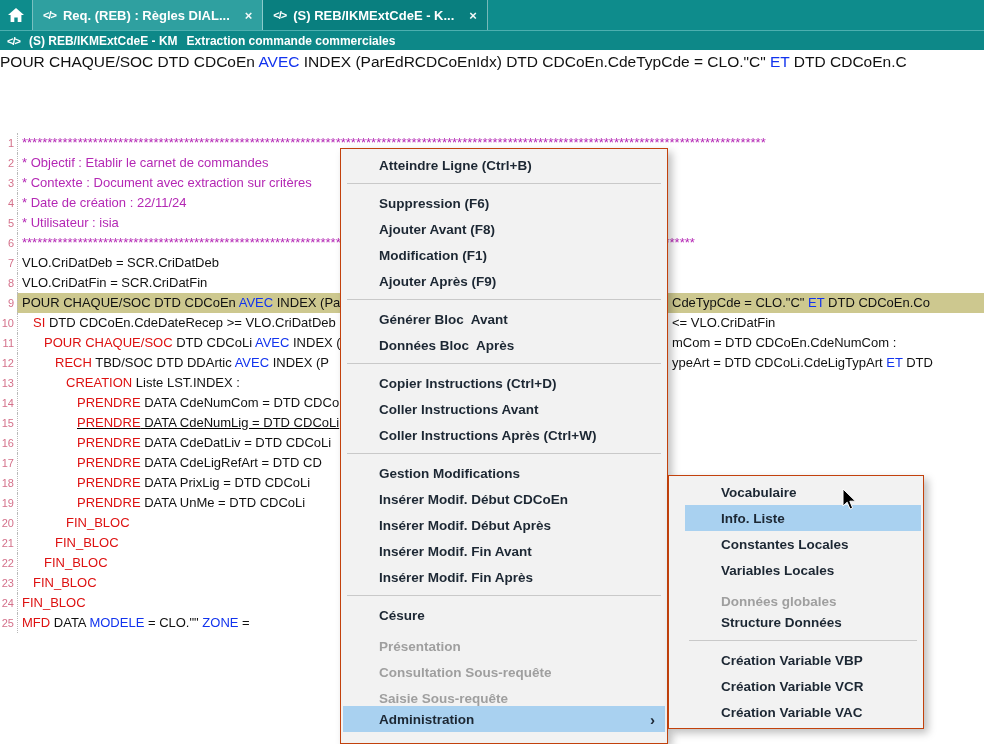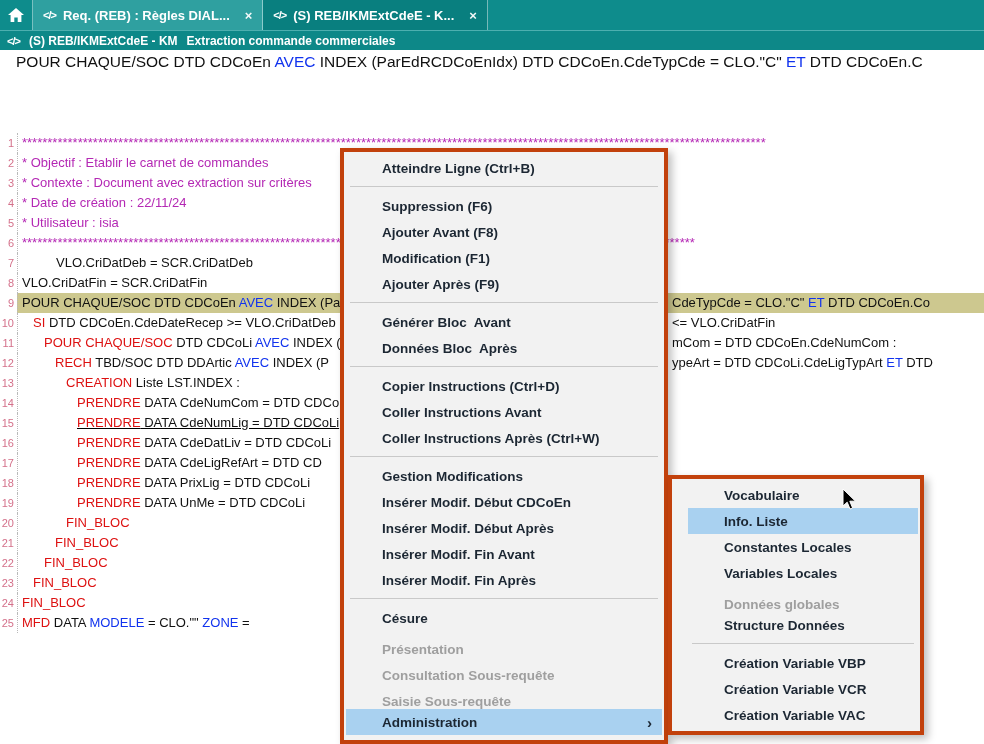--- a/index.html
+++ b/index.html
@@ -11,34 +11,34 @@
   .tabbar{height:30px;background:#0E8C8C;display:flex;align-items:stretch;border-bottom:1px solid #4DAFAF;}
   .home-btn{width:32px;display:flex;align-items:center;justify-content:center;border-right:1px solid rgba(255,255,255,.45);cursor:pointer;}
   .tab{display:flex;align-items:center;gap:7px;padding:0 10px;color:#fff;font-size:13px;font-weight:bold;border-right:1px solid rgba(255,255,255,.45);white-space:nowrap;cursor:pointer;}
   .tab.inactive{background:#2FA0A0;}
   .tab.active{background:#097F7F;}
   .code-ic{font-size:11px;font-weight:bold;letter-spacing:-1px;}
   .tab-close{margin-left:8px;font-size:13px;line-height:1;opacity:.95;}
   
   .titlebar{height:19px;background:#0D8888;color:#fff;display:flex;align-items:center;gap:9px;padding:0 7px;font-size:12px;font-weight:bold;white-space:nowrap;}
   
-  .stmtbar{height:24px;line-height:24px;padding-left:16px;font-size:15.5px;color:#111;white-space:pre;overflow:hidden;background:#fff;}
+  .stmtbar{height:24px;line-height:24px;padding-left:0;font-size:15.5px;color:#111;white-space:pre;overflow:hidden;background:#fff;}
   
   .editor{position:absolute;top:133px;left:0;right:0;}
   .code-line{position:relative;height:20px;line-height:20px;font-size:13px;white-space:pre;display:flex;overflow:hidden;}
   .code-line.hl{background:linear-gradient(to right,#fff 17px,#CDC88F 17px);}
   .lnum{width:14px;min-width:14px;text-align:right;padding-right:3px;font-size:11px;color:#D4708A;border-right:1px dotted #B9B9B9;}
   .lbody{padding-left:4px;}
   .rfrag{position:absolute;left:672px;top:0;white-space:pre;}
   .tok-k{color:#111;}
   .tok-r{color:#DD1111;}
   .tok-b{color:#1133EE;}
   .tok-c{color:#B428B4;}
   
-  .menu{position:absolute;background:#F2F2F2;border:4px solid #c2410c;box-shadow:4px 4px 8px rgba(0,0,0,.25);padding:3px 2px;box-sizing:border-box;}
+  .menu{position:absolute;background:#F2F2F2;border:1px solid #c2410c;box-shadow:4px 4px 8px rgba(0,0,0,.25);padding:3px 2px;box-sizing:border-box;}
   .ctx{left:340px;top:148px;width:328px;height:596px;z-index:10;overflow:hidden;}
   .sub{left:668px;top:475px;width:256px;z-index:11;padding-left:16px;}
   .mitem{height:26px;display:flex;align-items:center;padding:0 10px 0 36px;font-size:13.5px;font-weight:bold;color:#1C2733;white-space:pre;cursor:pointer;}
   .mitem.dis{color:#9F9F9F;cursor:default;align-items:flex-end;}
   .mitem.hilite{background:#A9D1F0;}
   .msep{height:1px;background:#C9C9C9;margin:5px 4px 6px 4px;}
   .arrow{margin-left:auto;font-size:15px;font-weight:bold;}
   
   .cursor{position:absolute;left:838px;top:487px;z-index:50;pointer-events:none;}
 </style>
@@ -74,21 +74,21 @@
   <div class="stmtbar" id="stmtbar"><span class="tok-k">POUR CHAQUE/SOC DTD CDCoEn </span><span class="tok-b">AVEC</span><span class="tok-k"> INDEX (ParEdRCDCoEnIdx) DTD CDCoEn.CdeTypCde = CLO."C" </span><span class="tok-b">ET</span><span class="tok-k"> DTD CDCoEn.C</span></div>
 
   <div class="editor">
     <div id="code-lines">
         <div class="code-line"><span class="lnum">1</span><span class="lbody" style="padding-left: 4px;"><span class="tok-c">***************************************************************************************************************************************************</span></span></div>
         <div class="code-line"><span class="lnum">2</span><span class="lbody" style="padding-left: 4px;"><span class="tok-c">* Objectif : Etablir le carnet de commandes</span></span></div>
         <div class="code-line"><span class="lnum">3</span><span class="lbody" style="padding-left: 4px;"><span class="tok-c">* Contexte : Document avec extraction sur critères</span></span></div>
         <div class="code-line"><span class="lnum">4</span><span class="lbody" style="padding-left: 4px;"><span class="tok-c">* Date de création : 22/11/24</span></span></div>
         <div class="code-line"><span class="lnum">5</span><span class="lbody" style="padding-left: 4px;"><span class="tok-c">* Utilisateur : isia</span></span></div>
         <div class="code-line"><span class="lnum">6</span><span class="lbody" style="padding-left: 4px;"><span class="tok-c">*************************************************************************************************************************************</span></span></div>
-        <div class="code-line"><span class="lnum">7</span><span class="lbody" style="padding-left: 4px; margin-left: 34px;"><span class="tok-k">VLO.CriDatDeb = SCR.CriDatDeb</span></span></div>
+        <div class="code-line"><span class="lnum">7</span><span class="lbody" style="padding-left: 4px;"><span class="tok-k">VLO.CriDatDeb = SCR.CriDatDeb</span></span></div>
         <div class="code-line"><span class="lnum">8</span><span class="lbody" style="padding-left: 4px;"><span class="tok-k">VLO.CriDatFin = SCR.CriDatFin</span></span></div>
         <div class="code-line hl"><span class="lnum">9</span><span class="lbody" style="padding-left: 4px;"><span class="tok-k">POUR CHAQUE/SOC DTD CDCoEn </span><span class="tok-b">AVEC</span><span class="tok-k"> INDEX (ParEdRCDCoEnIdx)</span></span><span class="rfrag"><span class="tok-k">CdeTypCde = CLO."C" </span><span class="tok-b">ET</span><span class="tok-k"> DTD CDCoEn.Co</span></span></div>
         <div class="code-line"><span class="lnum">10</span><span class="lbody" style="padding-left: 15px;"><span class="tok-r">SI</span><span class="tok-k"> DTD CDCoEn.CdeDateRecep &gt;= VLO.CriDatDeb </span></span><span class="rfrag"><span class="tok-k">&lt;= VLO.CriDatFin</span></span></div>
         <div class="code-line"><span class="lnum">11</span><span class="lbody" style="padding-left: 26px;"><span class="tok-r">POUR CHAQUE/SOC</span><span class="tok-k"> DTD CDCoLi </span><span class="tok-b">AVEC</span><span class="tok-k"> INDEX (ParEd</span></span><span class="rfrag"><span class="tok-k">mCom = DTD CDCoEn.CdeNumCom :</span></span></div>
         <div class="code-line"><span class="lnum">12</span><span class="lbody" style="padding-left: 37px;"><span class="tok-r">RECH</span><span class="tok-k"> TBD/SOC DTD DDArtic </span><span class="tok-b">AVEC</span><span class="tok-k"> INDEX (P</span></span><span class="rfrag"><span class="tok-k">ypeArt = DTD CDCoLi.CdeLigTypArt </span><span class="tok-b">ET</span><span class="tok-k"> DTD</span></span></div>
         <div class="code-line"><span class="lnum">13</span><span class="lbody" style="padding-left: 48px;"><span class="tok-r">CREATION</span><span class="tok-k"> Liste LST.INDEX :</span></span></div>
         <div class="code-line"><span class="lnum">14</span><span class="lbody" style="padding-left: 59px;"><span class="tok-r">PRENDRE</span><span class="tok-k"> DATA CdeNumCom = DTD CDCoEn</span></span></div>
         <div class="code-line"><span class="lnum">15</span><span class="lbody" style="padding-left: 59px; text-decoration: underline;"><span class="tok-r">PRENDRE</span><span class="tok-k"> DATA CdeNumLig = DTD CDCoLi</span></span></div>
         <div class="code-line"><span class="lnum">16</span><span class="lbody" style="padding-left: 59px;"><span class="tok-r">PRENDRE</span><span class="tok-k"> DATA CdeDatLiv = DTD CDCoLi</span></span></div>
         <div class="code-line"><span class="lnum">17</span><span class="lbody" style="padding-left: 59px;"><span class="tok-r">PRENDRE</span><span class="tok-k"> DATA CdeLigRefArt = DTD CD</span></span></div>

